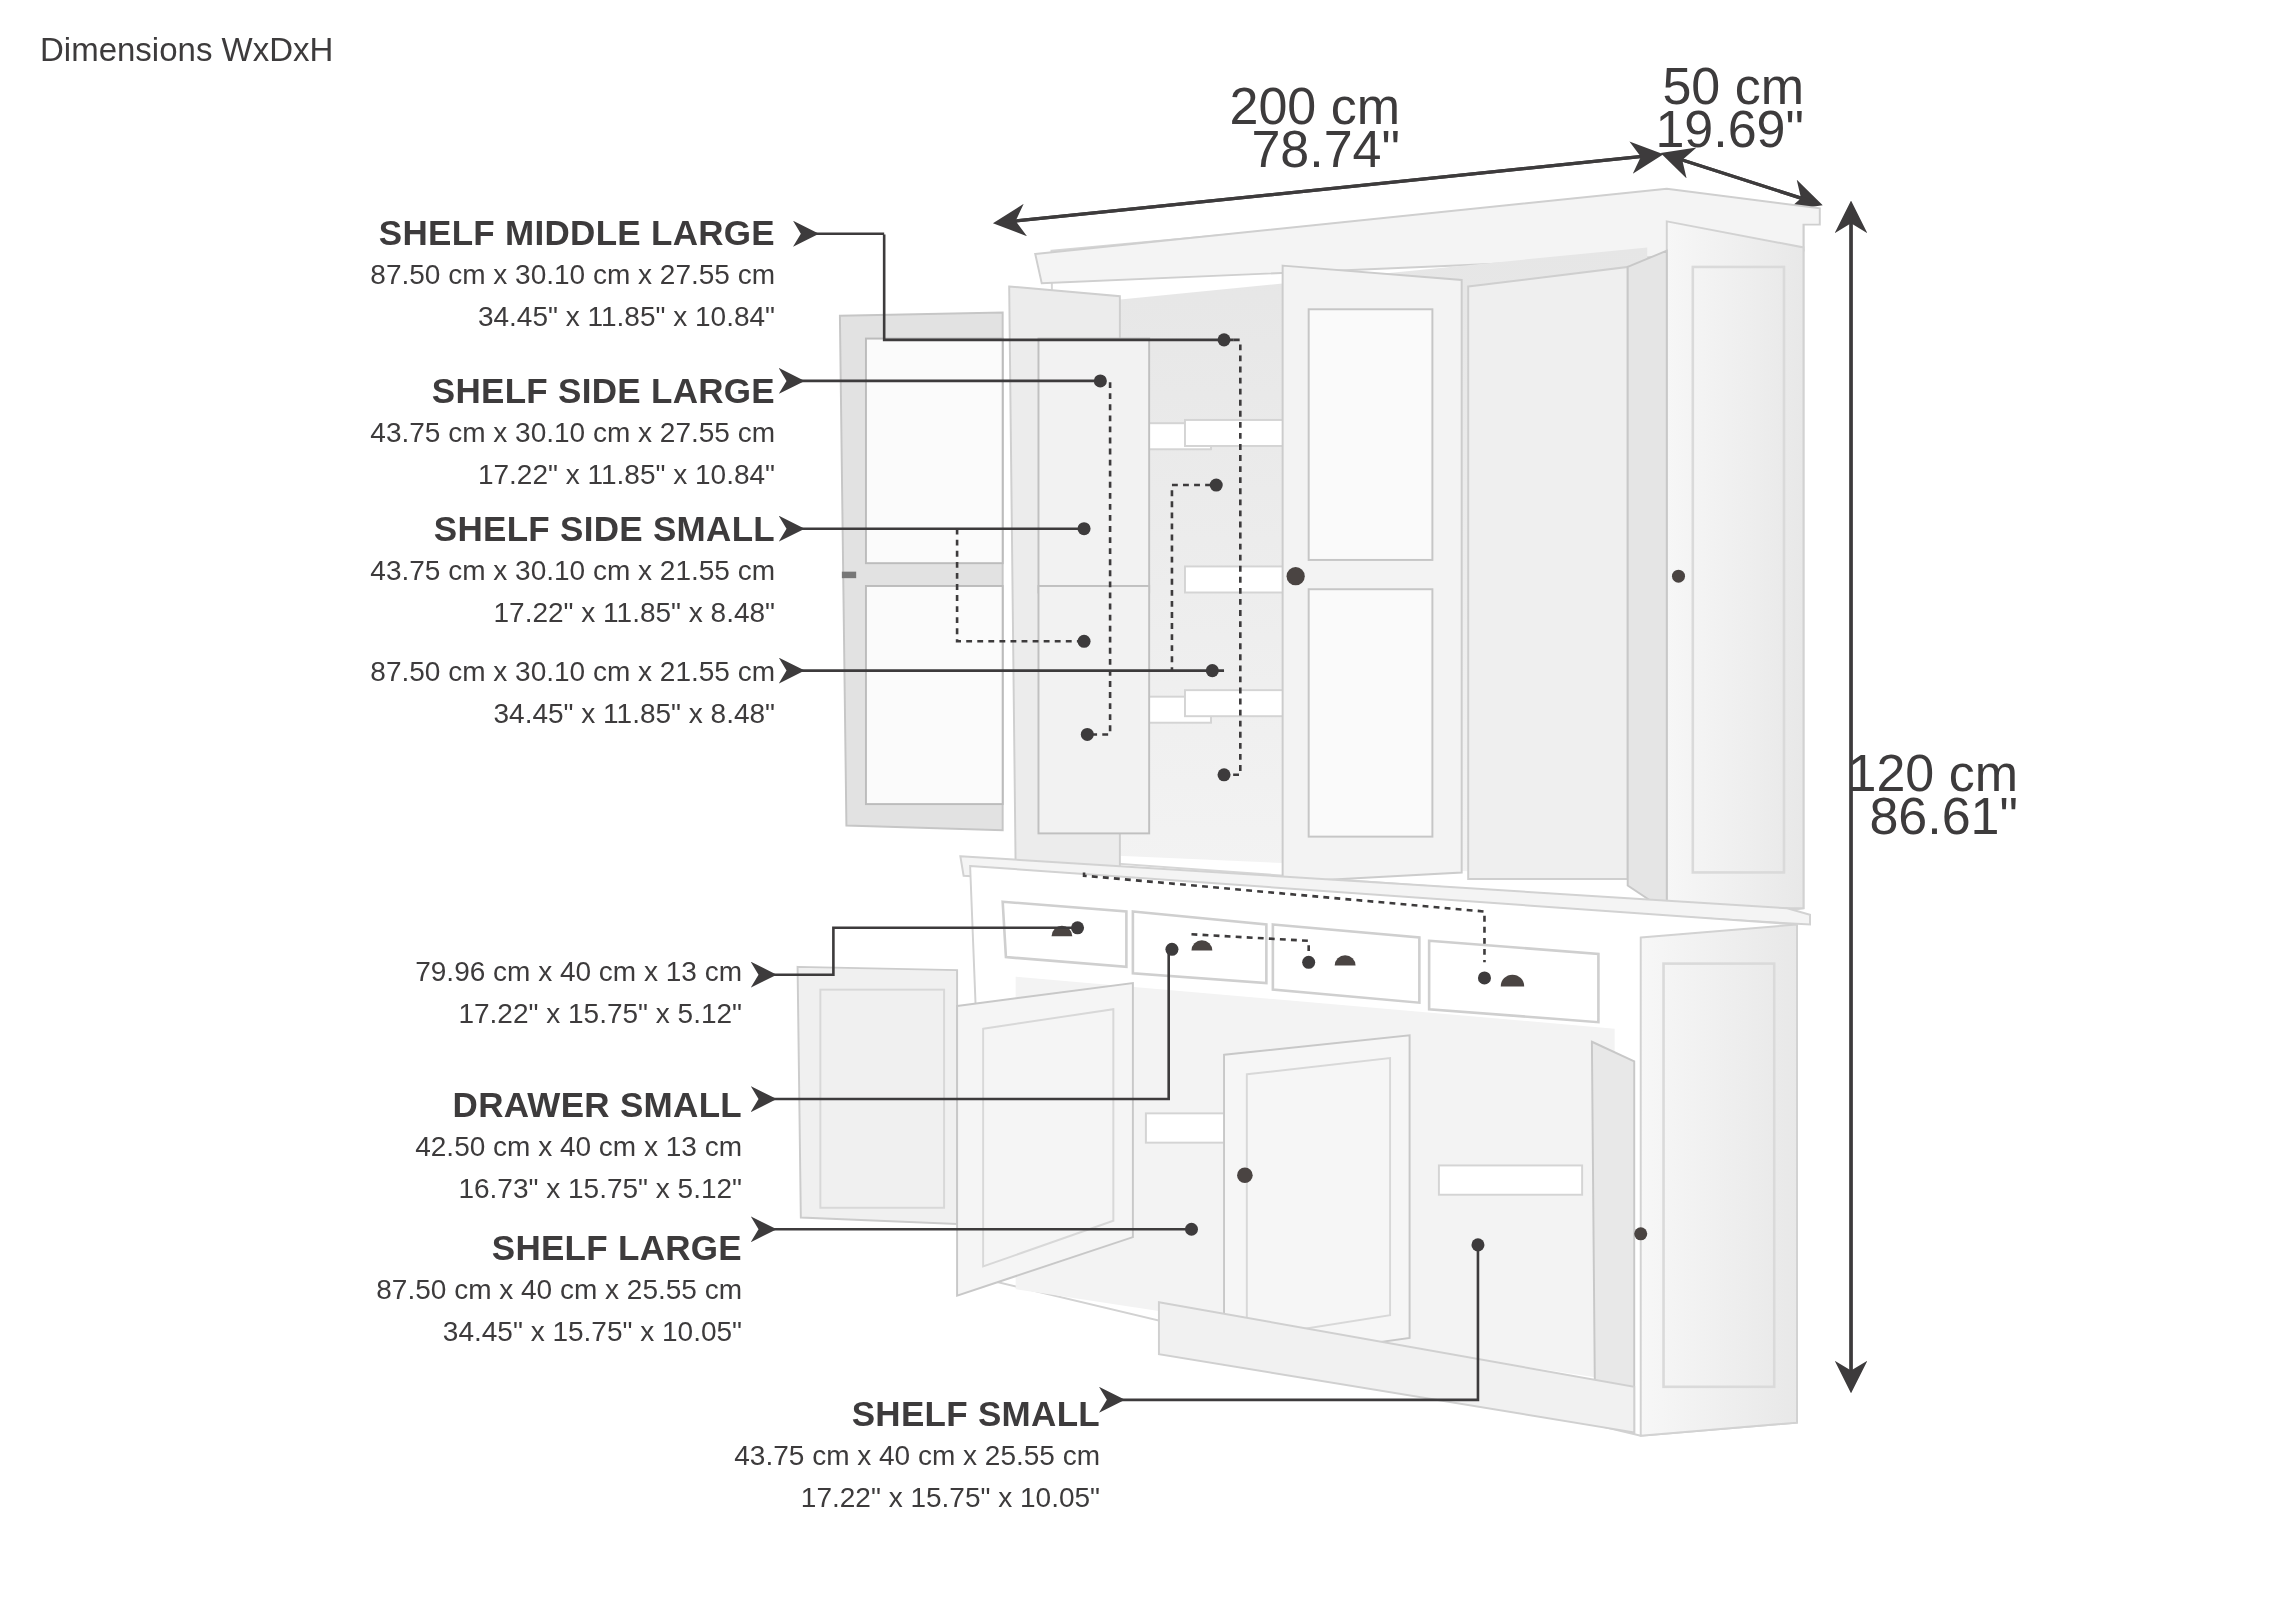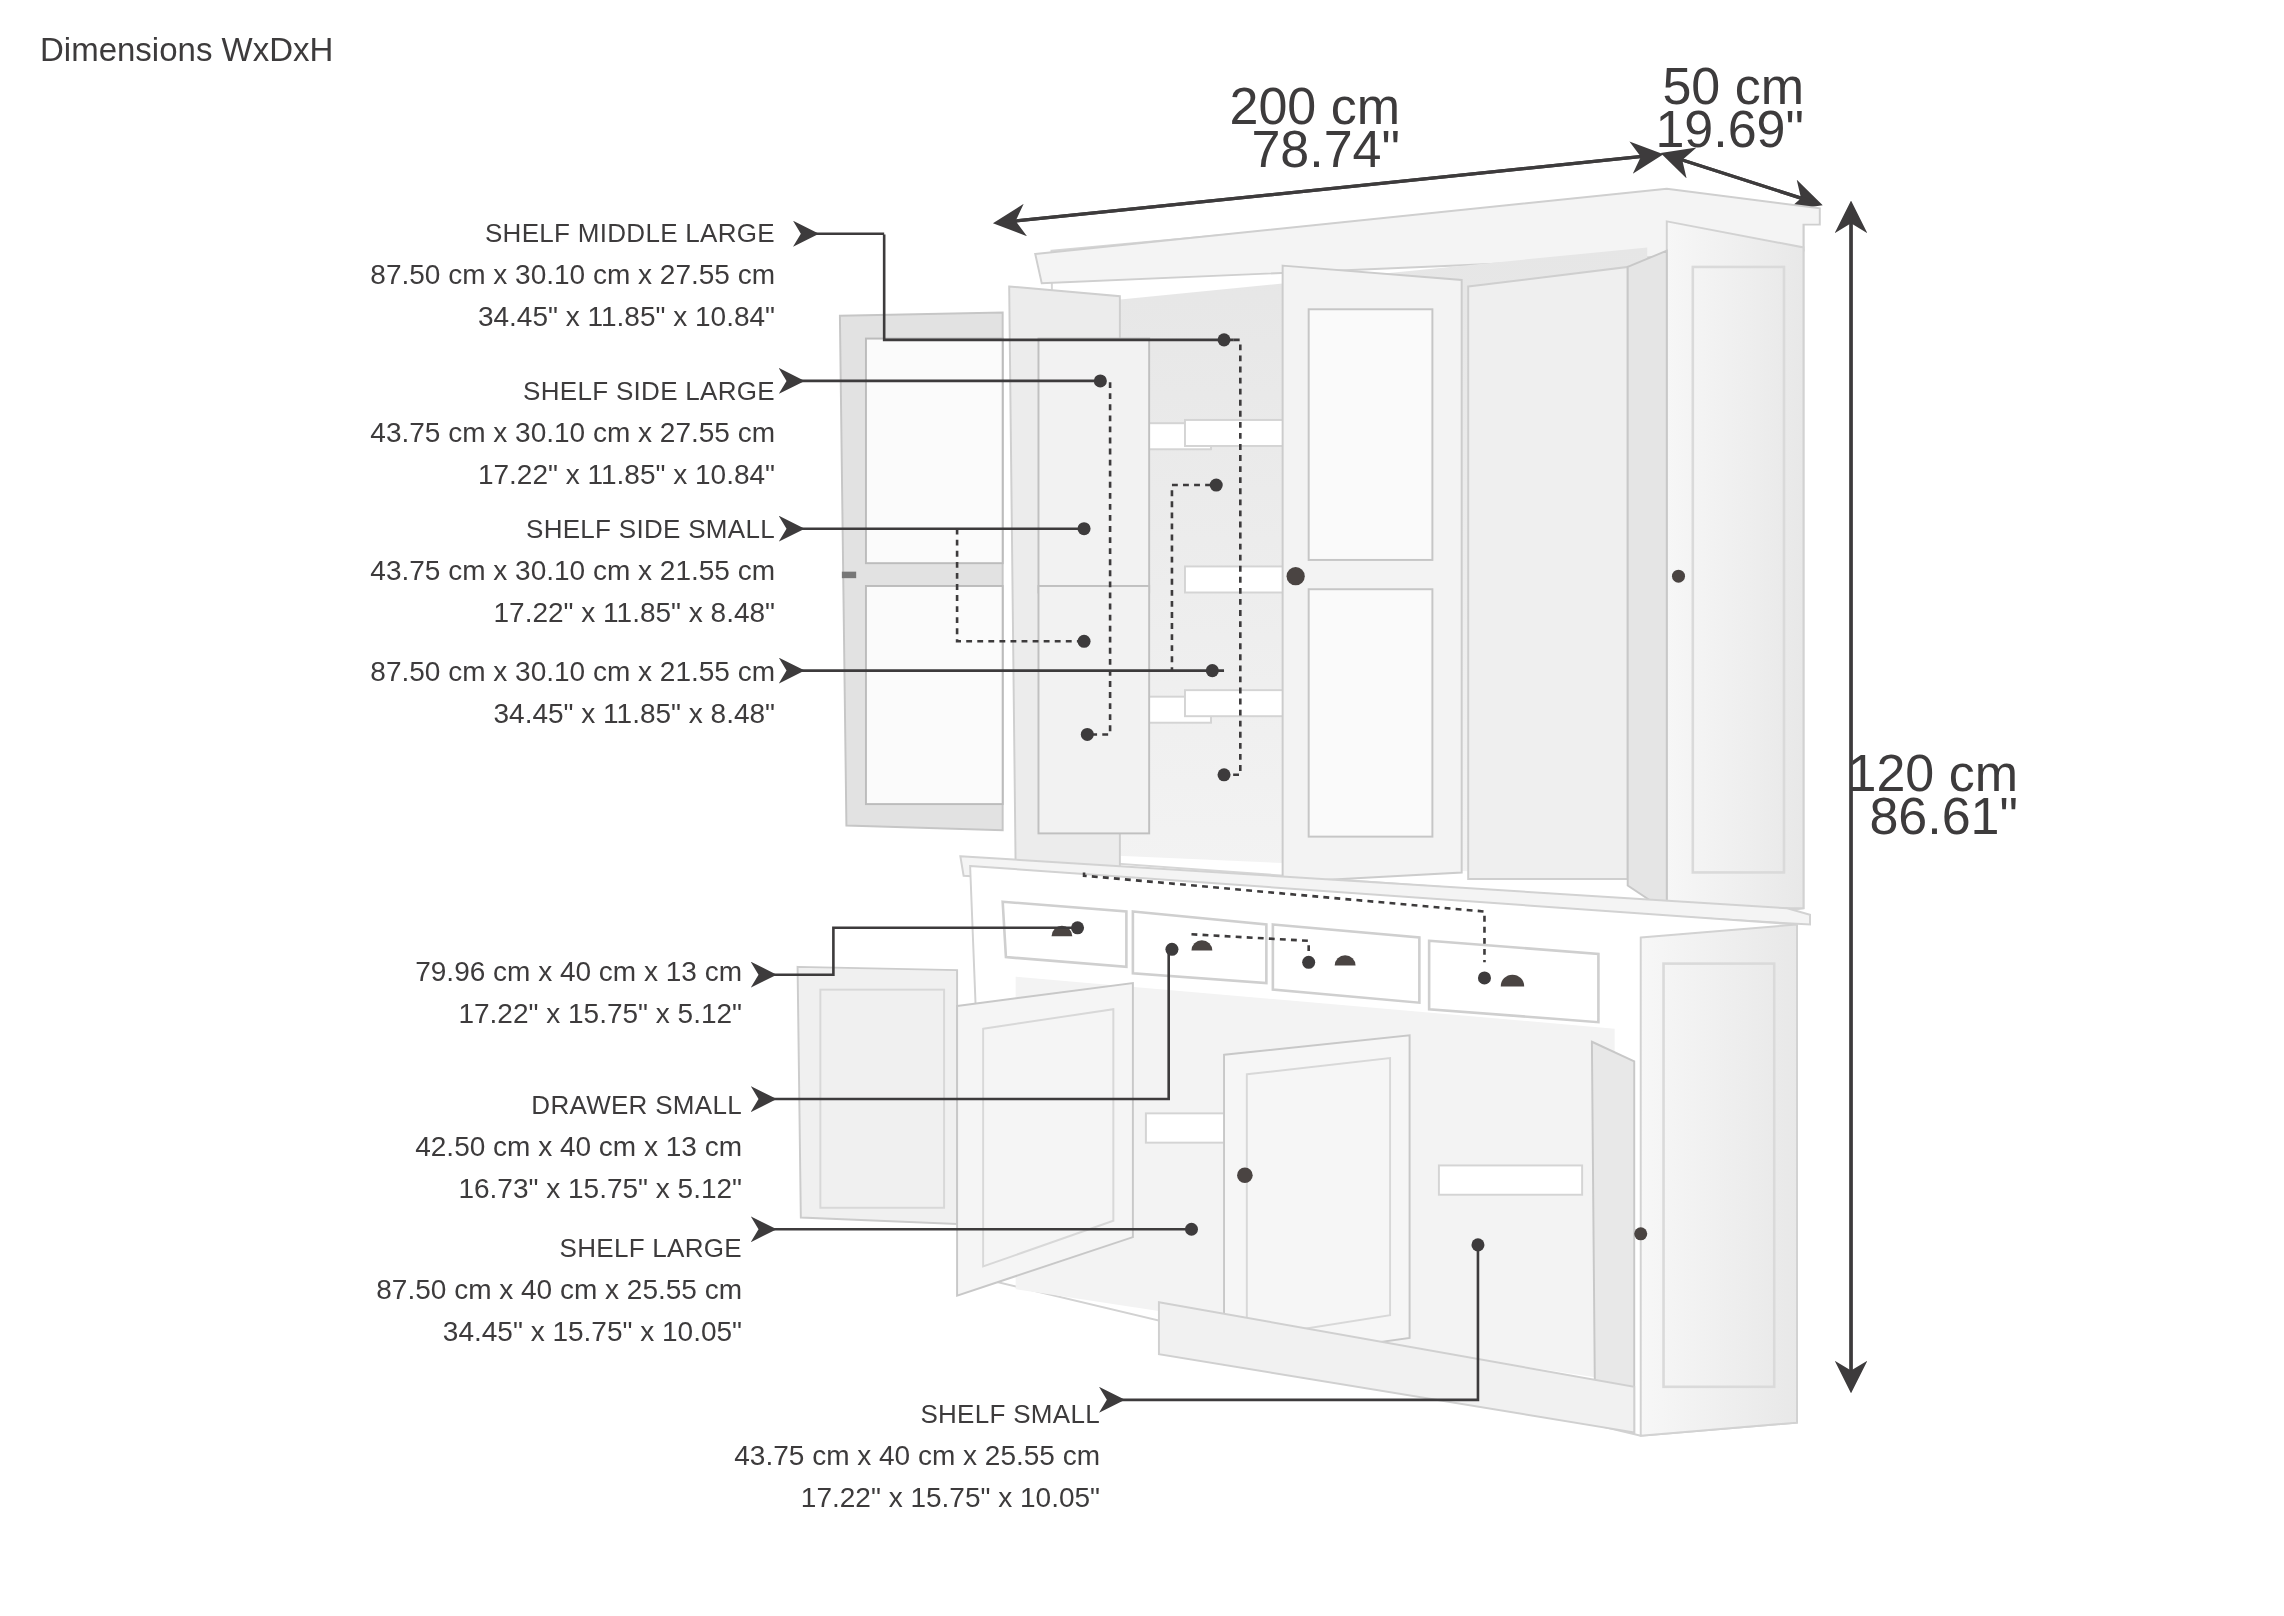--- a/index.html
+++ b/index.html
@@ -1,20 +1,20 @@
 <!DOCTYPE html>
 <html style="font-size:10.4px"><head>
 <meta charset="utf-8">
 <style>
   html, body { margin:0; padding:0; background:#ffffff; }
   body { width:2284px; height:1616px; position:relative; overflow:hidden;
          font-family:"Liberation Sans", "DejaVu Sans", sans-serif; color:#3d3b3c; }
   .title { position:absolute; left:40px; top:31px; font-size:33px; font-weight:400; color:#3d3b3c; }
   .label { position:absolute; text-align:right; line-height:42px; }
-  .label .name { font-size:26px; font-weight:400; letter-spacing:0.3px; color:#3d3b3c; display:block; }
+  .label .name { font-size:35px; font-weight:700; letter-spacing:0.3px; color:#3d3b3c; display:block; }
   .label .line { font-size:28px; font-weight:400; color:#3d3b3c; display:block; }
   .dim { position:absolute; text-align:right; font-size:52px; line-height:43px; color:#3d3b3c; }
   svg.art { position:absolute; left:0; top:0; }
 </style>
 </head>
 <body>
 
 <div class="title">Dimensions WxDxH</div>
 
 <div class="dim" style="left:1205px; top:85px; width:195px;">

